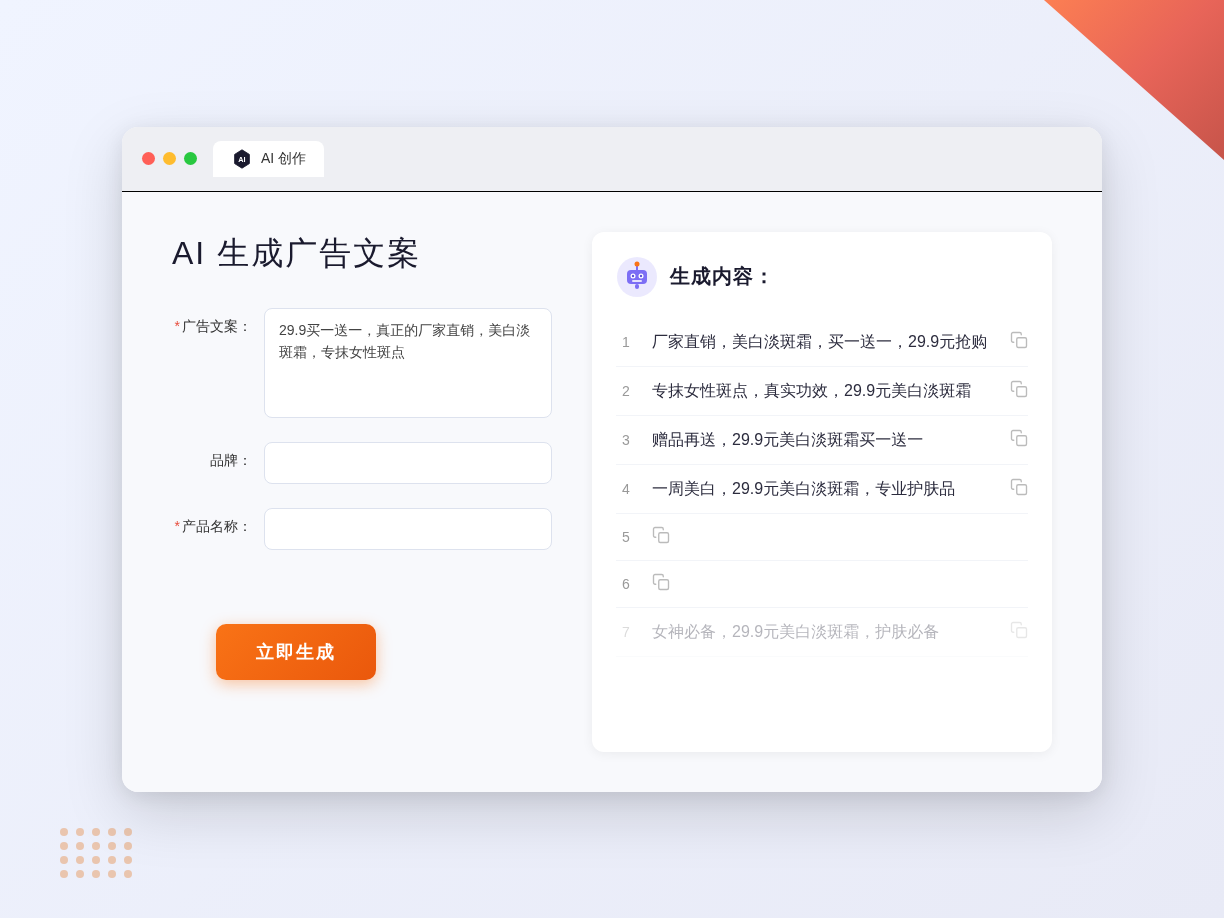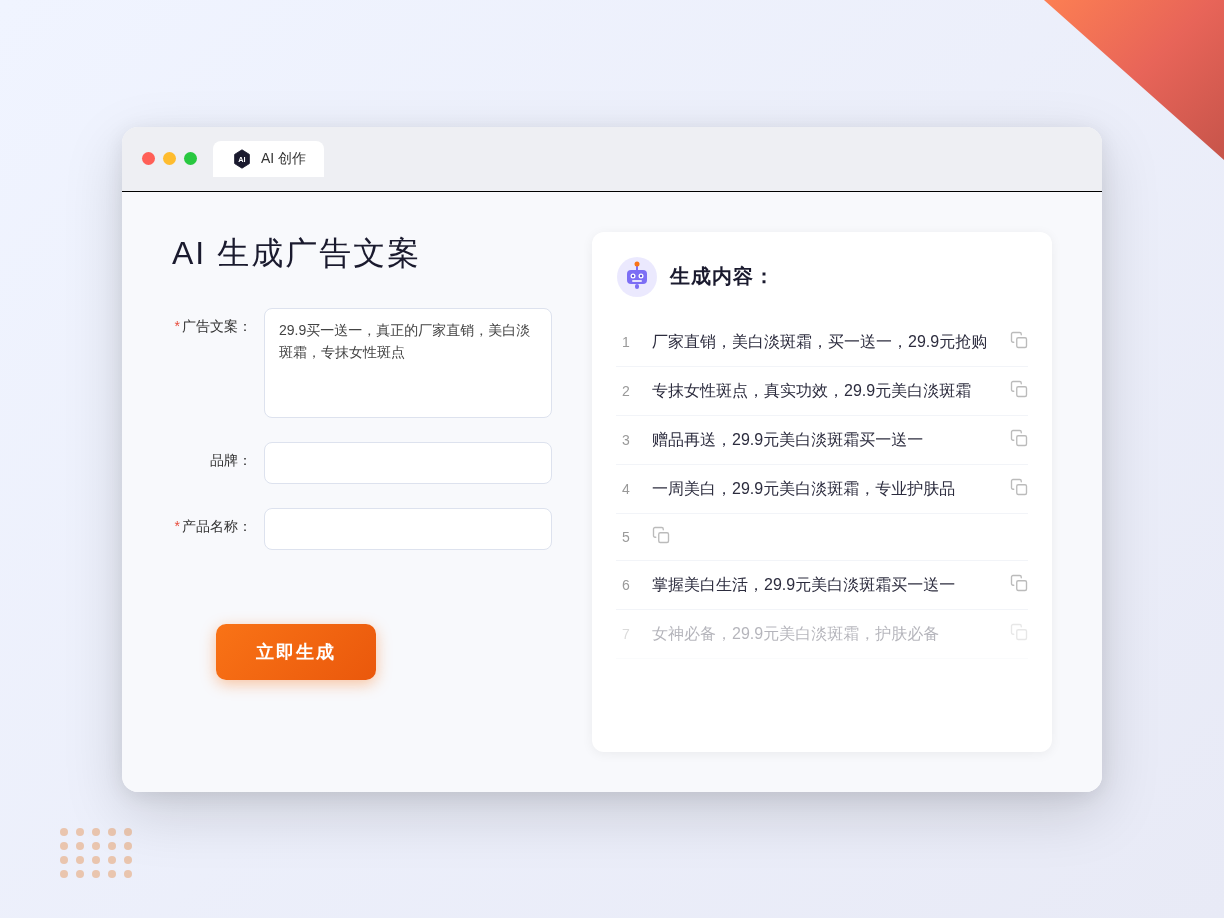--- a/index.html
+++ b/index.html
@@ -376,21 +376,20 @@
           </div>
           <div class="result-row">
             <span class="row-num">5</span>
             <span style="cursor: pointer;"><svg width="18" height="18" viewBox="0 0 24 24" fill="none" stroke="#bbb" stroke-width="1.8" stroke-linecap="round" stroke-linejoin="round">
                 <rect x="9" y="9" width="13" height="13" rx="2"></rect>
                 <path d="M5 15H4a2 2 0 0 1-2-2V4a2 2 0 0 1 2-2h9a2 2 0 0 1 2 2v1"></path>
               </svg></span>
           </div>
           <div class="result-row">
             <span class="row-num">6</span>
-            <span class="row-text">掌握美白生活，29.9元美白淡斑霜买一送一</span>
             <span style="cursor: pointer;"><svg width="18" height="18" viewBox="0 0 24 24" fill="none" stroke="#bbb" stroke-width="1.8" stroke-linecap="round" stroke-linejoin="round">
                 <rect x="9" y="9" width="13" height="13" rx="2"></rect>
                 <path d="M5 15H4a2 2 0 0 1-2-2V4a2 2 0 0 1 2-2h9a2 2 0 0 1 2 2v1"></path>
               </svg></span>
           </div>
           <div class="result-row faded">
             <span class="row-num">7</span>
             <span class="row-text">女神必备，29.9元美白淡斑霜，护肤必备</span>
             <span style="cursor: pointer;"><svg width="18" height="18" viewBox="0 0 24 24" fill="none" stroke="#bbb" stroke-width="1.8" stroke-linecap="round" stroke-linejoin="round">
                 <rect x="9" y="9" width="13" height="13" rx="2"></rect>

